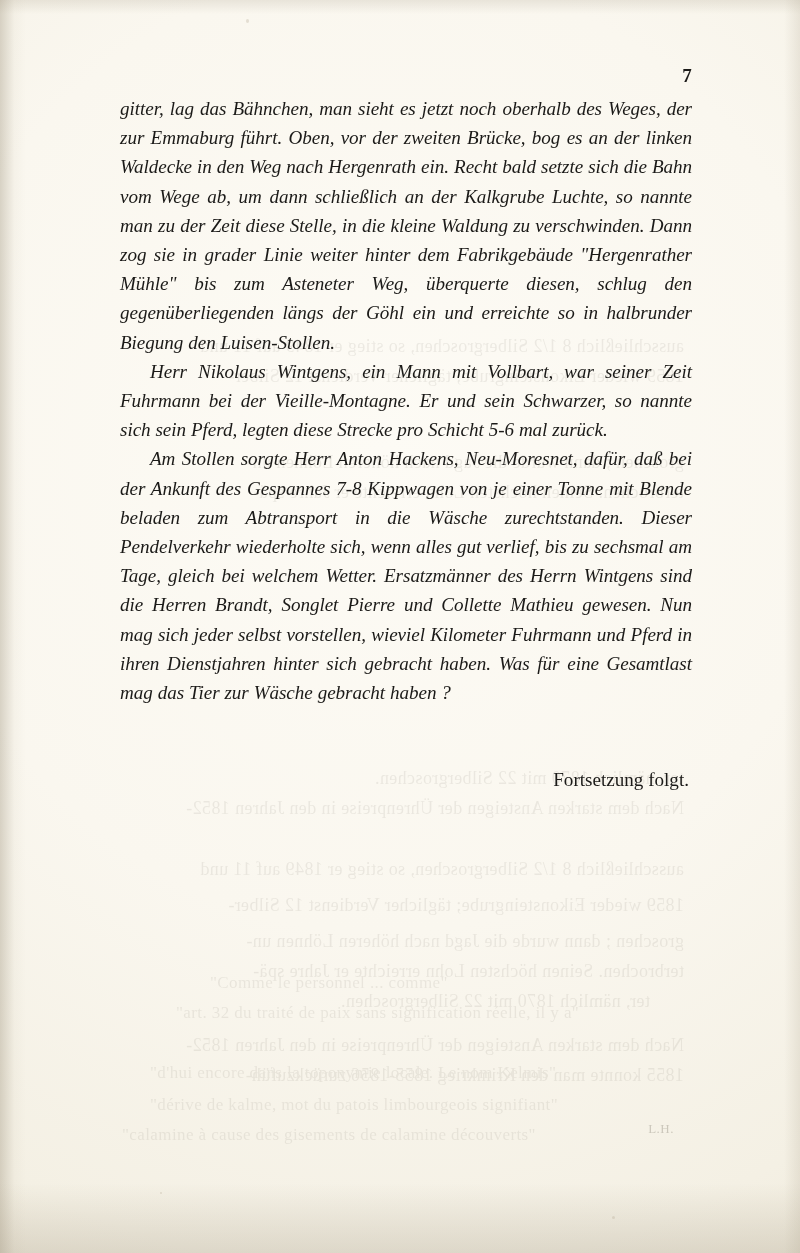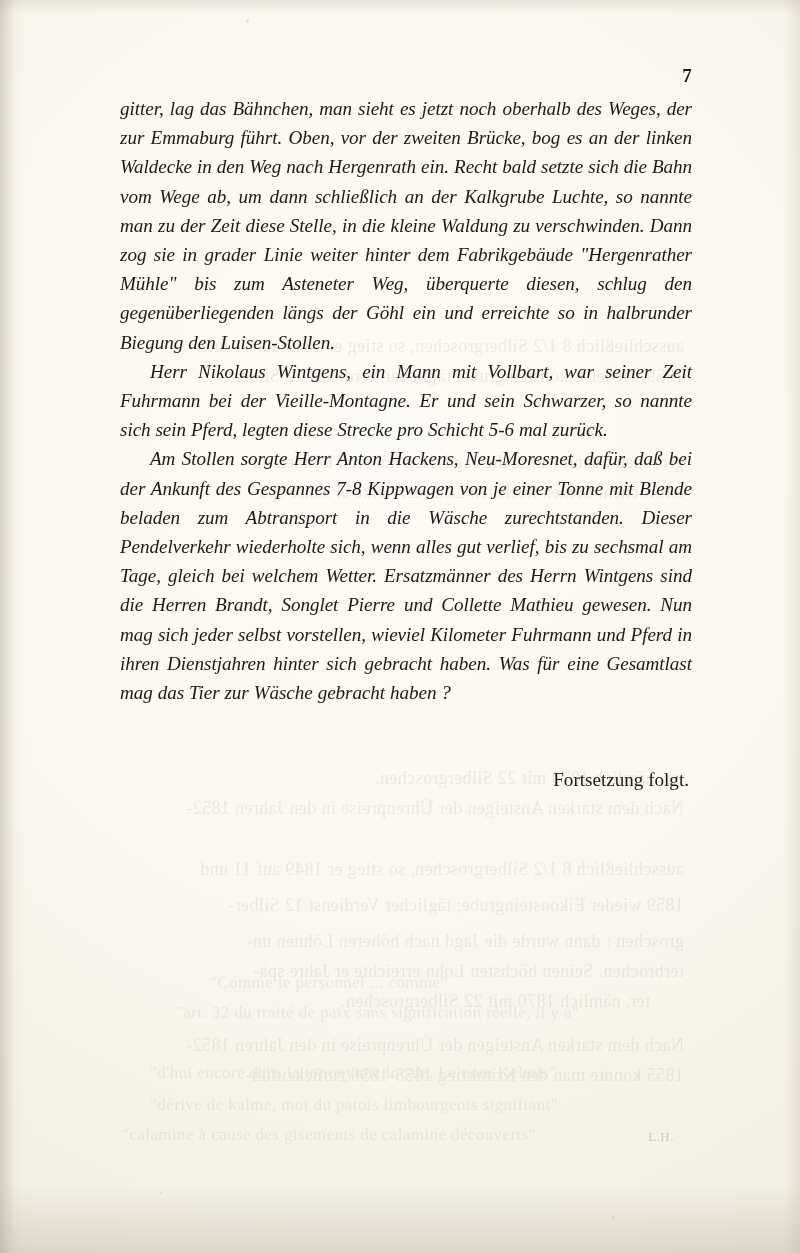--- a/index.html
+++ b/index.html
@@ -105,21 +105,21 @@
     text-align: right;
     font-size: 19.1px;
     line-height: 29.2px;
     padding-right: 3px;
   }
 
   
   .signature {
     position: absolute;
     right: 126px;
-    bottom: 108px;
+    bottom: 116px;
     font-size: 13px;
     color: #6c6557;
     opacity: 0.30;
     letter-spacing: 0.5px;
     text-align: left;
     line-height: 1.25;
   }
 
   
   .speck {

